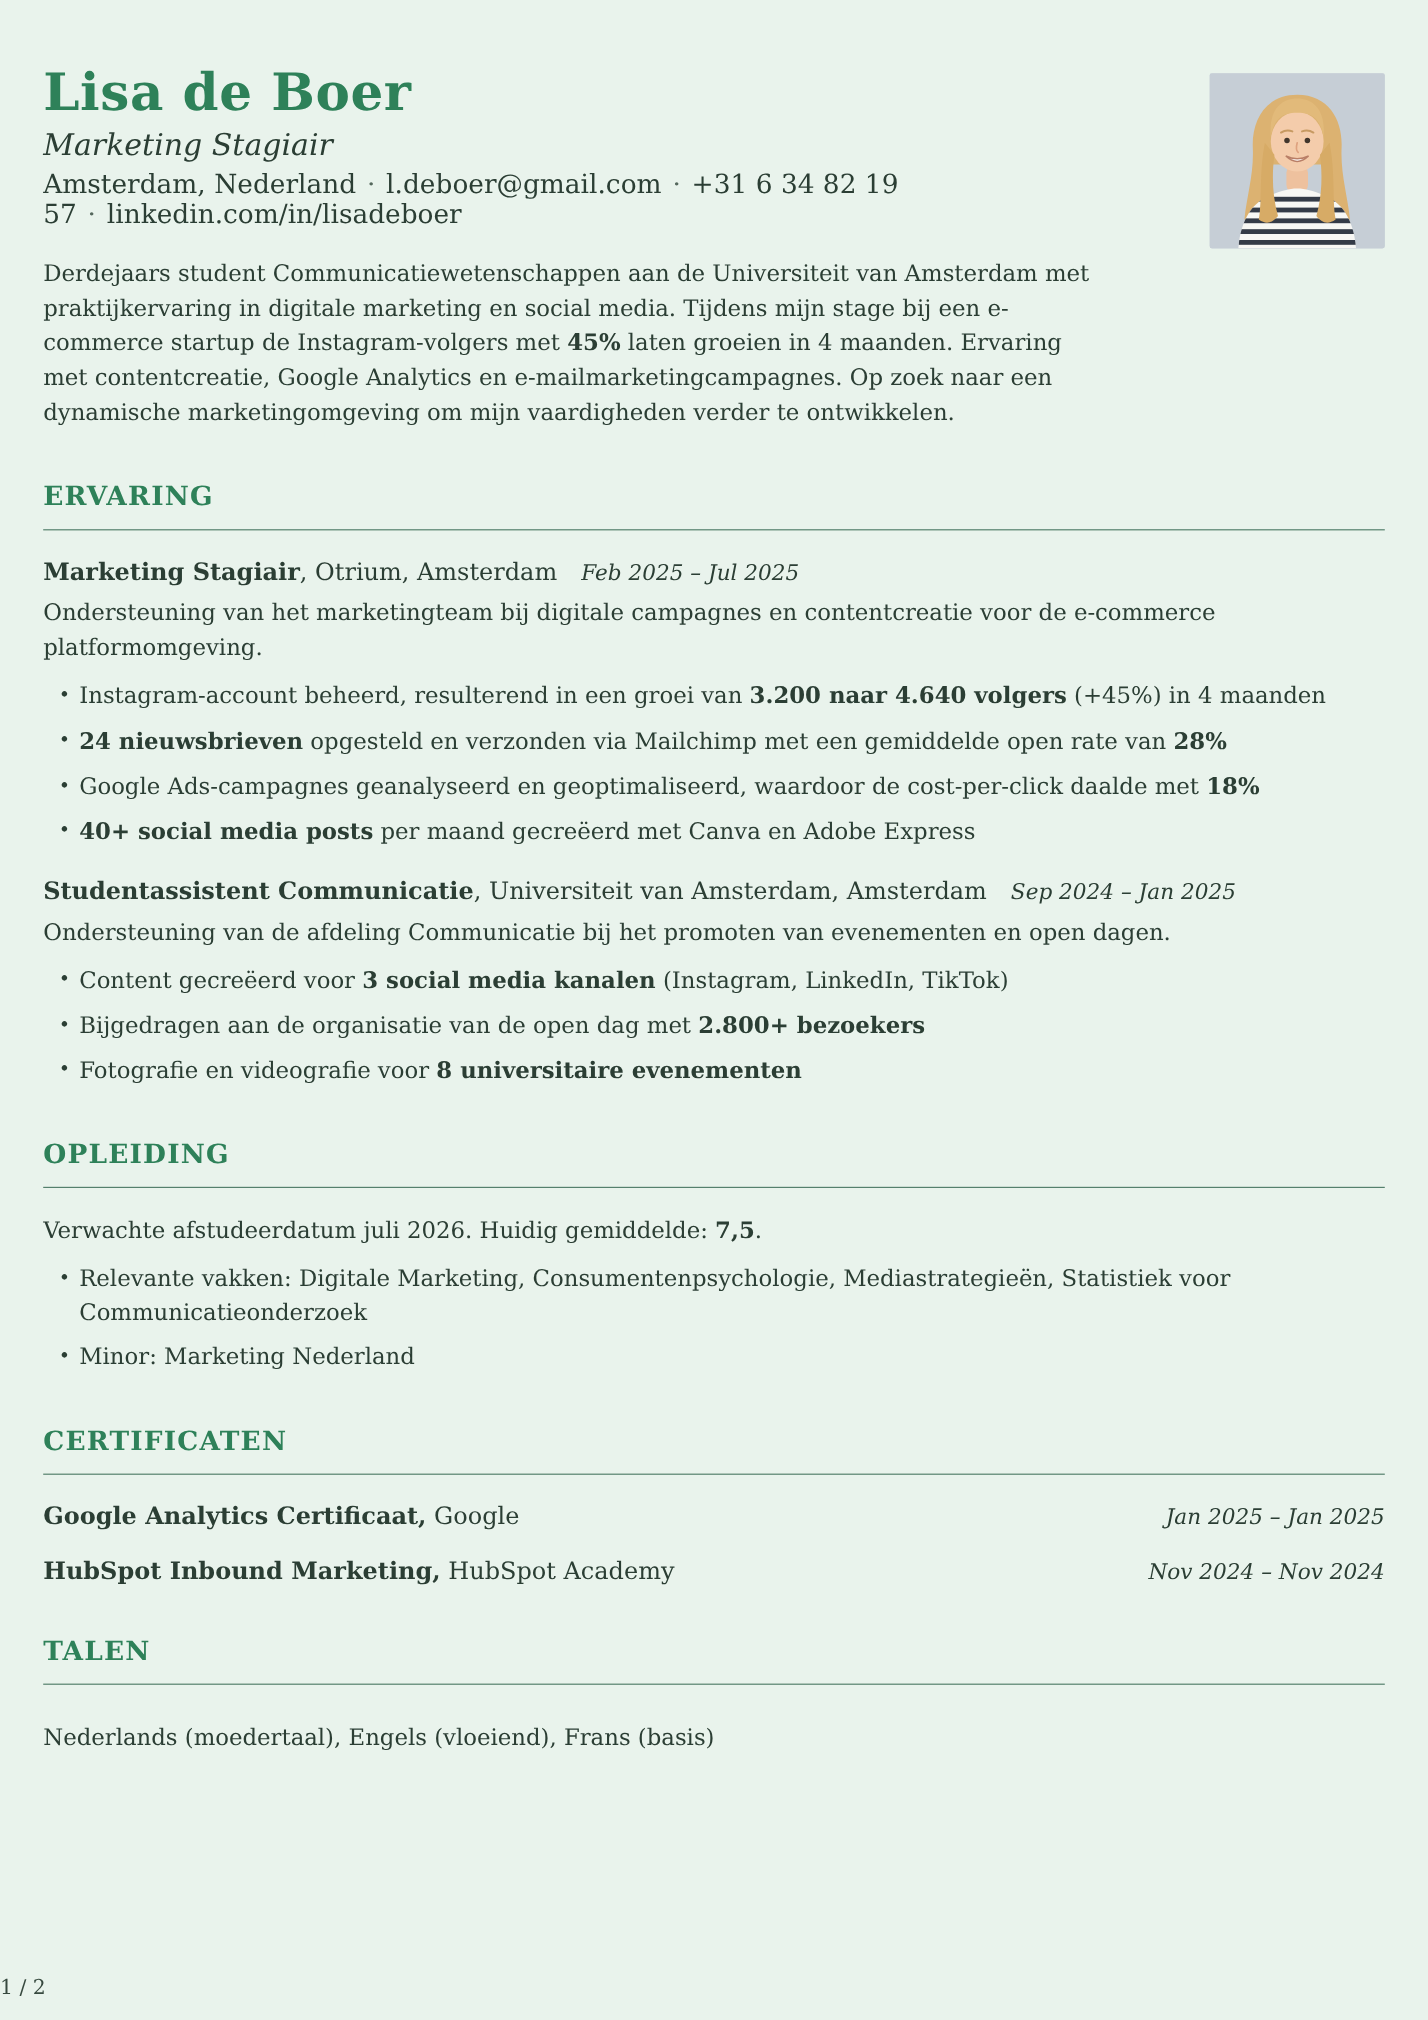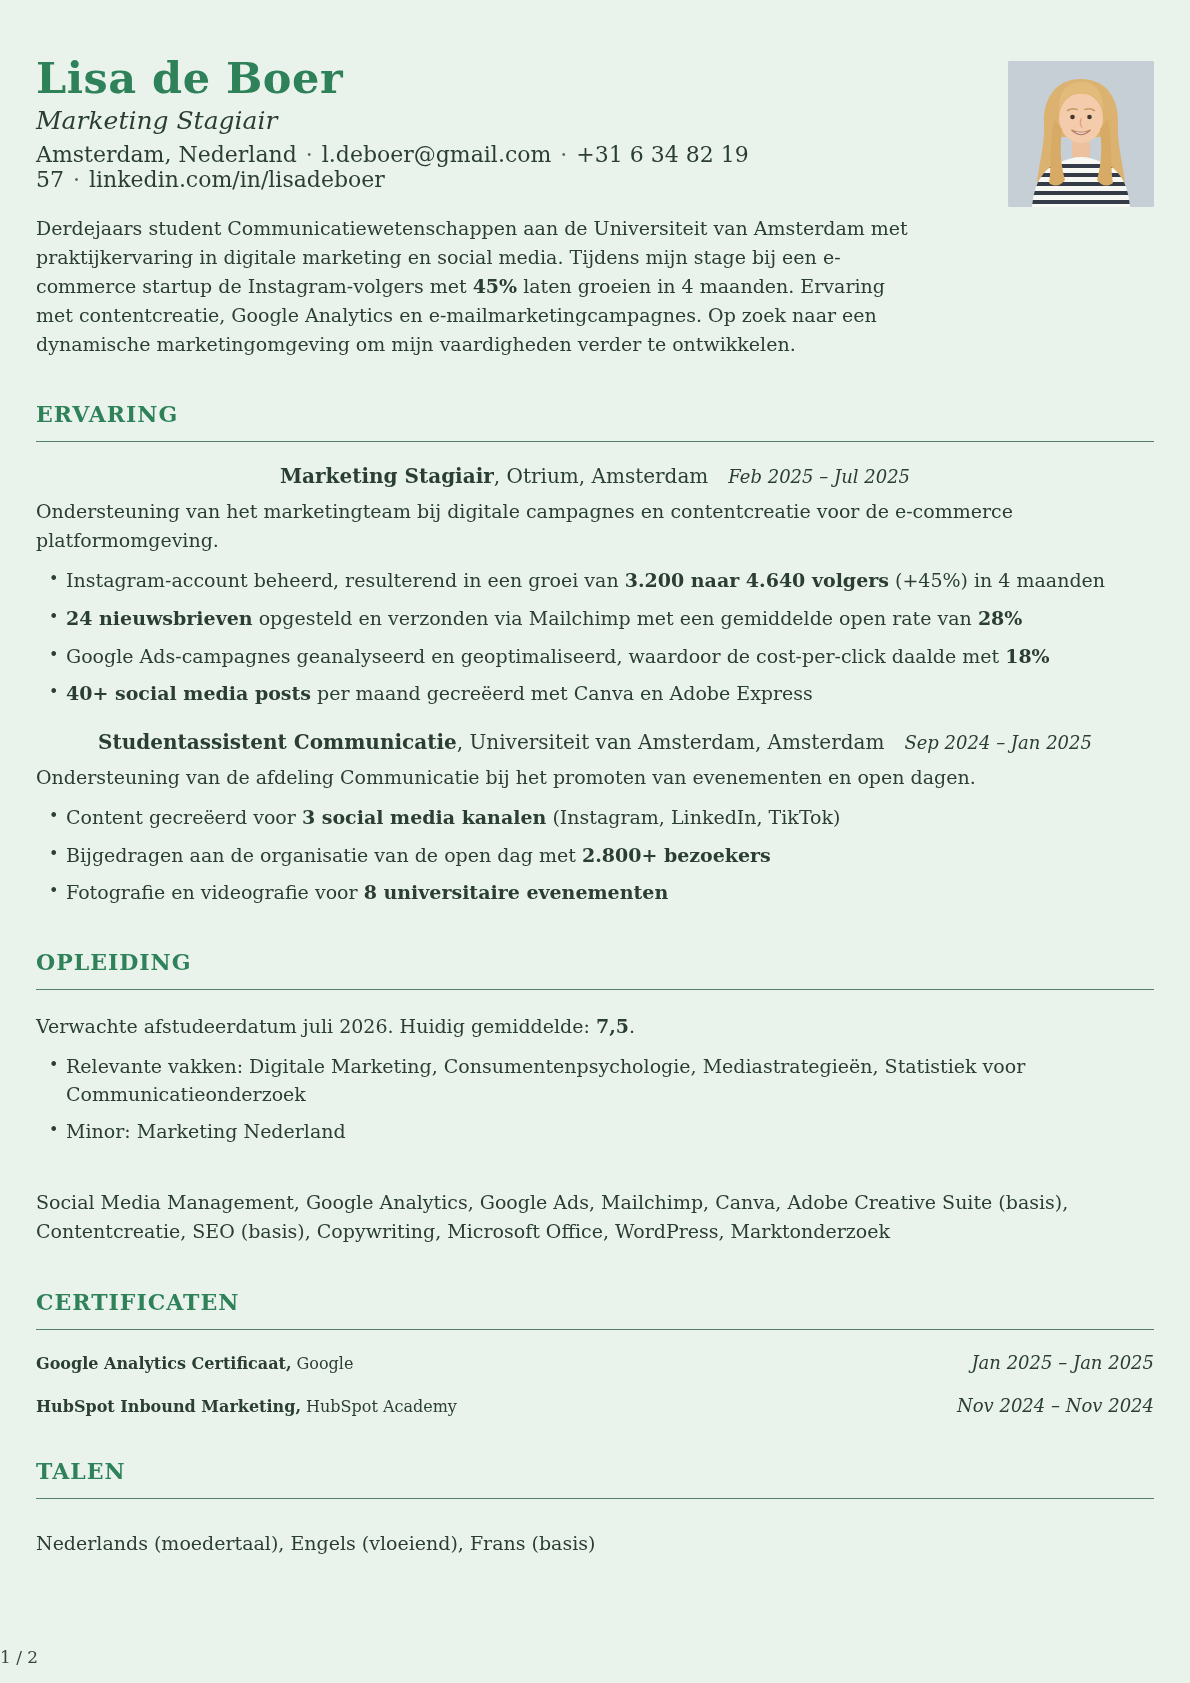--- a/index.html
+++ b/index.html
@@ -41,36 +41,36 @@
   }
 
   
   section{margin-top:42px;}
   h2.section-heading{
     font-size:22px;font-weight:700;color:var(--accent);
     letter-spacing:1px;margin:0;padding-bottom:14px;
     border-bottom:1.5px solid var(--rule);
   }
   .entry{margin-top:22px;}
-  .entry-head{display:flex;justify-content:center;align-items:baseline;}
+  .entry-head{display:flex;justify-content:flex-start;align-items:baseline;}
   .entry-title{font-size:20px;}
   .entry-title b{font-weight:700;}
   .entry-date{font-style:italic;font-size:18px;white-space:nowrap;padding-left:20px;}
   .entry-desc{font-size:19px;line-height:1.5;margin:9px 0 0 0;max-width:1118px;}
   ul.bullets{margin:13px 0 0 0;padding:0 0 0 30px;list-style:none;}
   ul.bullets li{
     position:relative;font-size:19px;line-height:1.45;margin-bottom:10px;
   }
   ul.bullets li::before{
     content:"•";position:absolute;left:-17px;top:0;
     font-size:16px;color:var(--text);
   }
   .section-paragraph{font-size:19px;line-height:1.55;margin:30px 0 0 0;}
   .cert-row{display:flex;justify-content:space-between;align-items:baseline;margin-top:22px;}
-  .cert-title{font-size:16px;}
+  .cert-title{font-size:20px;}
   .cert-title b{font-weight:700;}
 
   .footer{
     position:absolute;left:0;right:0;bottom:16px;
     text-align:left;font-size:17px;color:#37493f;
   }
 </style>
 </head>
 <body>
 
@@ -162,21 +162,20 @@
     <div class="entry">
       <p class="entry-desc"><span>Verwachte afstudeerdatum juli 2026. Huidig gemiddelde: </span><b>7,5</b><span>.</span></p>
       <ul class="bullets">
         <li>Relevante vakken: Digitale Marketing, Consumentenpsychologie, Mediastrategieën, Statistiek voor Communicatieonderzoek</li>
         <li>Minor: Marketing Nederland</li>
       </ul>
     </div>
   </section>
 
   <section>
-    <p class="section-paragraph">Social Media Management, Google Analytics, Google Ads, Mailchimp, Canva, Adobe Creative Suite (basis), Contentcreatie, SEO (basis), Copywriting, Microsoft Office, WordPress, Marktonderzoek</p>
   </section>
 
   <section>
     <h2 class="section-heading">CERTIFICATEN</h2>
 
     <div class="cert-row">
       <div class="cert-title"><b>Google Analytics Certificaat,</b><span> Google</span></div>
       <div class="entry-date">Jan 2025 – Jan 2025</div>
     </div>
 

